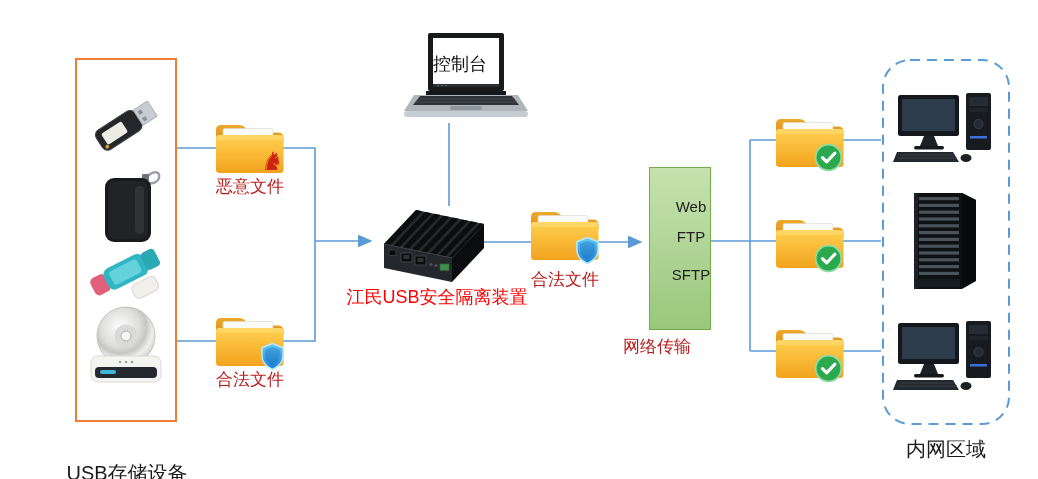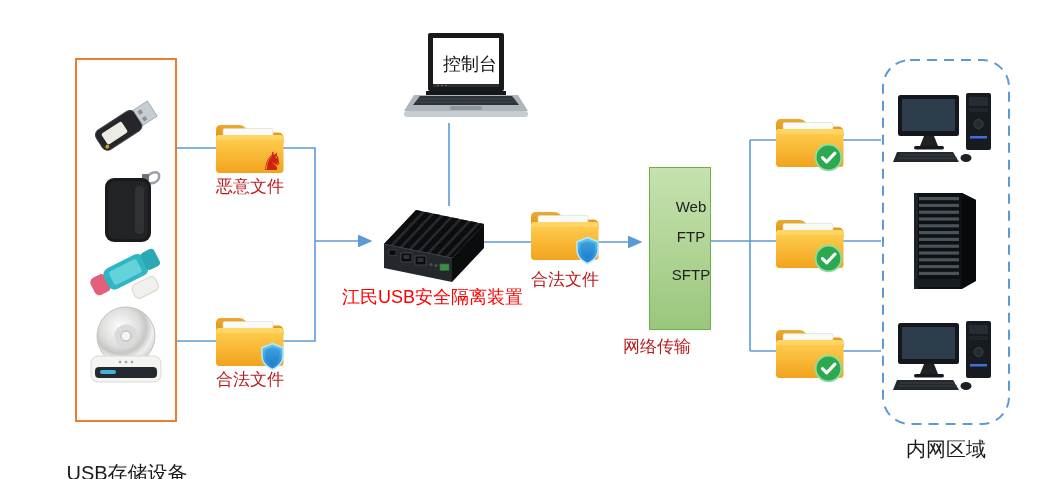--- a/index.html
+++ b/index.html
@@ -23,23 +23,23 @@
     font-size:25px; line-height:1; transform:scaleX(-1); display:inline-block;
   }
   .green-box {
     position:absolute; left:649px; top:167px; width:62px; height:163px;
     background:linear-gradient(#C6E2AF,#9AC77C); border:1px solid #70AD47;
     box-sizing:border-box;
   }
   .proto { position:absolute; left:649px; width:84px; text-align:center;
     font-size:15px; color:#1f1f1f; }
   .console-text { position:absolute; left:433px; top:52px; width:64px;
-    text-align:right; font-size:18px; color:#111; }
+    text-align:left; font-size:18px; color:#111; }
   .device-label { position:absolute; left:342px; top:285px; width:190px;
-    text-align:left; font-size:18px; color:#FF0000; }
+    text-align:center; font-size:18px; color:#FF0000; }
 </style>
 </head>
 <body>
 
 <div class="stage">
 
   <svg width="0" height="0" style="position:absolute">
     <defs>
       <linearGradient id="foldGrad" x1="0" y1="0" x2="0" y2="1">
         <stop offset="0" stop-color="#FFD052"></stop>

